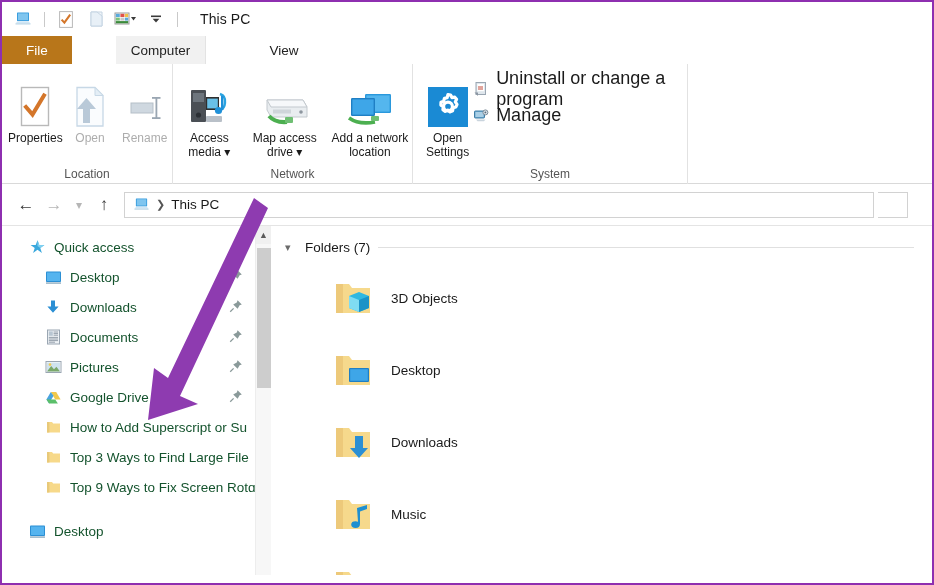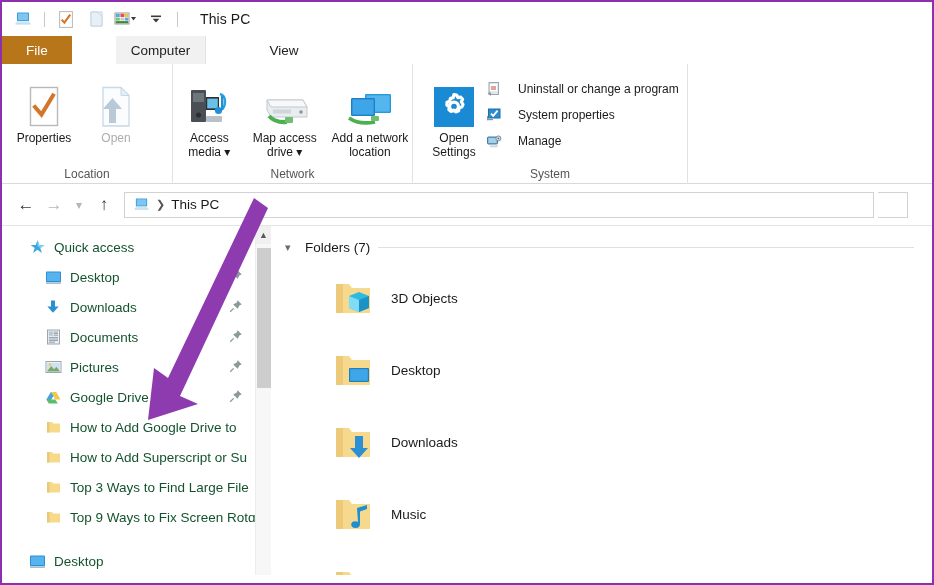--- a/index.html
+++ b/index.html
@@ -61,22 +61,22 @@
   .bigbtn {
     width: 72px; display:flex; flex-direction:column; align-items:center;
     font-size: 12px; color:#1a1a1a; text-align:center; line-height:1.15;
     padding-top: 4px;
   }
   .bigbtn .glyph { height: 52px; display:flex; align-items:flex-end; justify-content:center; margin-bottom:4px;}
   .bigbtn.disabled { color:#adadad; }
   .bigbtn .cap2 { white-space:nowrap; }
 
   .smallrow {
-    display:flex; align-items:center; gap:15px;
-    font-size:12px; color:#1a1a1a; height:26px;
+    display:flex; align-items:center; gap:6px;
+    font-size:18px; color:#1a1a1a; height:26px;
     padding-right:6px;
   }
   .smallrow .sglyph { width:18px; height:18px; display:flex; align-items:center; justify-content:center; flex:0 0 18px;}
 
   
   #addrbar {
     height: 42px; display:flex; align-items:center;
     padding: 0 0 0 10px; background:#ffffff;
     border-bottom:1px solid #e4e4e4;
   }
@@ -218,20 +218,31 @@
         </div>
         <div class="bigbtn disabled">
           <div class="glyph">
             <svg width="36" height="42" viewBox="0 0 36 42">
               <path d="M5 1.5 H23 L31 9.5 V40 H5 Z" fill="#fafcfe" stroke="#c7d8e6" stroke-width="1.3"></path>
               <path d="M23 1.5 L31 9.5 H23 Z" fill="#e4eef6" stroke="#c7d8e6"></path>
               <path d="M18 37 V23 H24 L14.5 12 L5 23 H11 V37 Z" fill="#b9c9d8"></path>
             </svg>
           </div>
           <div>Open</div>
+        </div>
+        <div class="bigbtn disabled">
+          <div class="glyph">
+            <svg width="38" height="42" viewBox="0 0 38 42">
+              <rect x="5" y="17" width="22" height="10" fill="#cfd8e0" stroke="#b5bfc8"></rect>
+              <rect x="29.5" y="11" width="1.8" height="22" fill="#9aa6b2"></rect>
+              <rect x="26" y="11" width="8.5" height="1.8" fill="#9aa6b2"></rect>
+              <rect x="26" y="31.2" width="8.5" height="1.8" fill="#9aa6b2"></rect>
+            </svg>
+          </div>
+          <div>Rename</div>
         </div>
       </div>
       <div class="gcaption">Location</div>
     </div>
 
     <div class="rgroup" style="width:240px;">
       <div class="gbody" style="padding-left:4px;">
         <div class="bigbtn" style="width:66px;">
           <div class="glyph">
             <svg width="44" height="44" viewBox="0 0 44 44">
@@ -305,31 +316,20 @@
                 <rect x="4.3" y="3" width="6.8" height="7.2" fill="#ffffff"></rect>
                 <path d="M5 6 H10 M5 8 H10" stroke="#c24a3a" stroke-width="1"></path>
                 <path d="M1.5 11.5 L5 11.5 L5 15 Z" fill="#8a95a1"></path>
               </svg>
             </span>
             <span>Uninstall or change a program</span>
           </div>
           <div class="smallrow">
             <span class="sglyph">
               <svg width="16" height="16" viewBox="0 0 16 16">
-                <rect x="2.5" y="2" width="11.5" height="9" fill="#2a8bd0" stroke="#1d6ea6"></rect>
-                <path d="M5 6.6 L7.2 8.9 L11.6 3.6" stroke="#ffffff" stroke-width="1.8" fill="none"></path>
-                <rect x="1" y="12" width="6" height="1.2" fill="#8a95a1"></rect>
-                <rect x="1" y="9" width="1.2" height="4.2" fill="#8a95a1"></rect>
-              </svg>
-            </span>
-            <span>System properties</span>
-          </div>
-          <div class="smallrow">
-            <span class="sglyph">
-              <svg width="16" height="16" viewBox="0 0 16 16">
                 <rect x="1.5" y="4" width="10" height="7" rx="0.8" fill="#6da8cf" stroke="#3f7ea6"></rect>
                 <rect x="2.5" y="5" width="8" height="5" fill="#a9cfe6"></rect>
                 <path d="M3 12.5 H12.5 L11 14.3 H4.5 Z" fill="#c9d4dd"></path>
                 <circle cx="12.4" cy="5.4" r="2.5" fill="#d8e2ea" stroke="#7d8c99"></circle>
                 <circle cx="12.4" cy="5.4" r="0.9" fill="#5a6874"></circle>
               </svg>
             </span>
             <span>Manage</span>
           </div>
         </div>
@@ -451,29 +451,20 @@
         </span>
         <span>Google Drive</span>
         <span class="pin">
           <svg width="14" height="14" viewBox="0 0 14 14">
             <path d="M8.6 1.2 L12.8 5.4 L10.6 6.2 L8.6 9.8 L4.2 5.4 L7.8 3.4 Z" fill="#8a9a9a"></path>
             <path d="M4.6 9.4 L1.2 12.8" stroke="#8a9a9a" stroke-width="1.3"></path>
           </svg>
         </span>
       </div>
 
-      <div class="snode indent">
-        <span class="sicon">
-          <svg width="15" height="14" viewBox="0 0 15 14">
-            <path d="M1 2 H6 L7.2 3.4 H14 V12.5 H1 Z" fill="#f7d98a"></path>
-            <path d="M1 2 H3.4 V12.5 H1 Z" fill="#e8c979"></path>
-          </svg>
-        </span>
-        <span>How to Add Google Drive to</span>
-      </div>
 
       <div class="snode indent">
         <span class="sicon">
           <svg width="15" height="14" viewBox="0 0 15 14">
             <path d="M1 2 H6 L7.2 3.4 H14 V12.5 H1 Z" fill="#f7d98a"></path>
             <path d="M1 2 H3.4 V12.5 H1 Z" fill="#e8c979"></path>
           </svg>
         </span>
         <span>How to Add Superscript or Su</span>
       </div>

